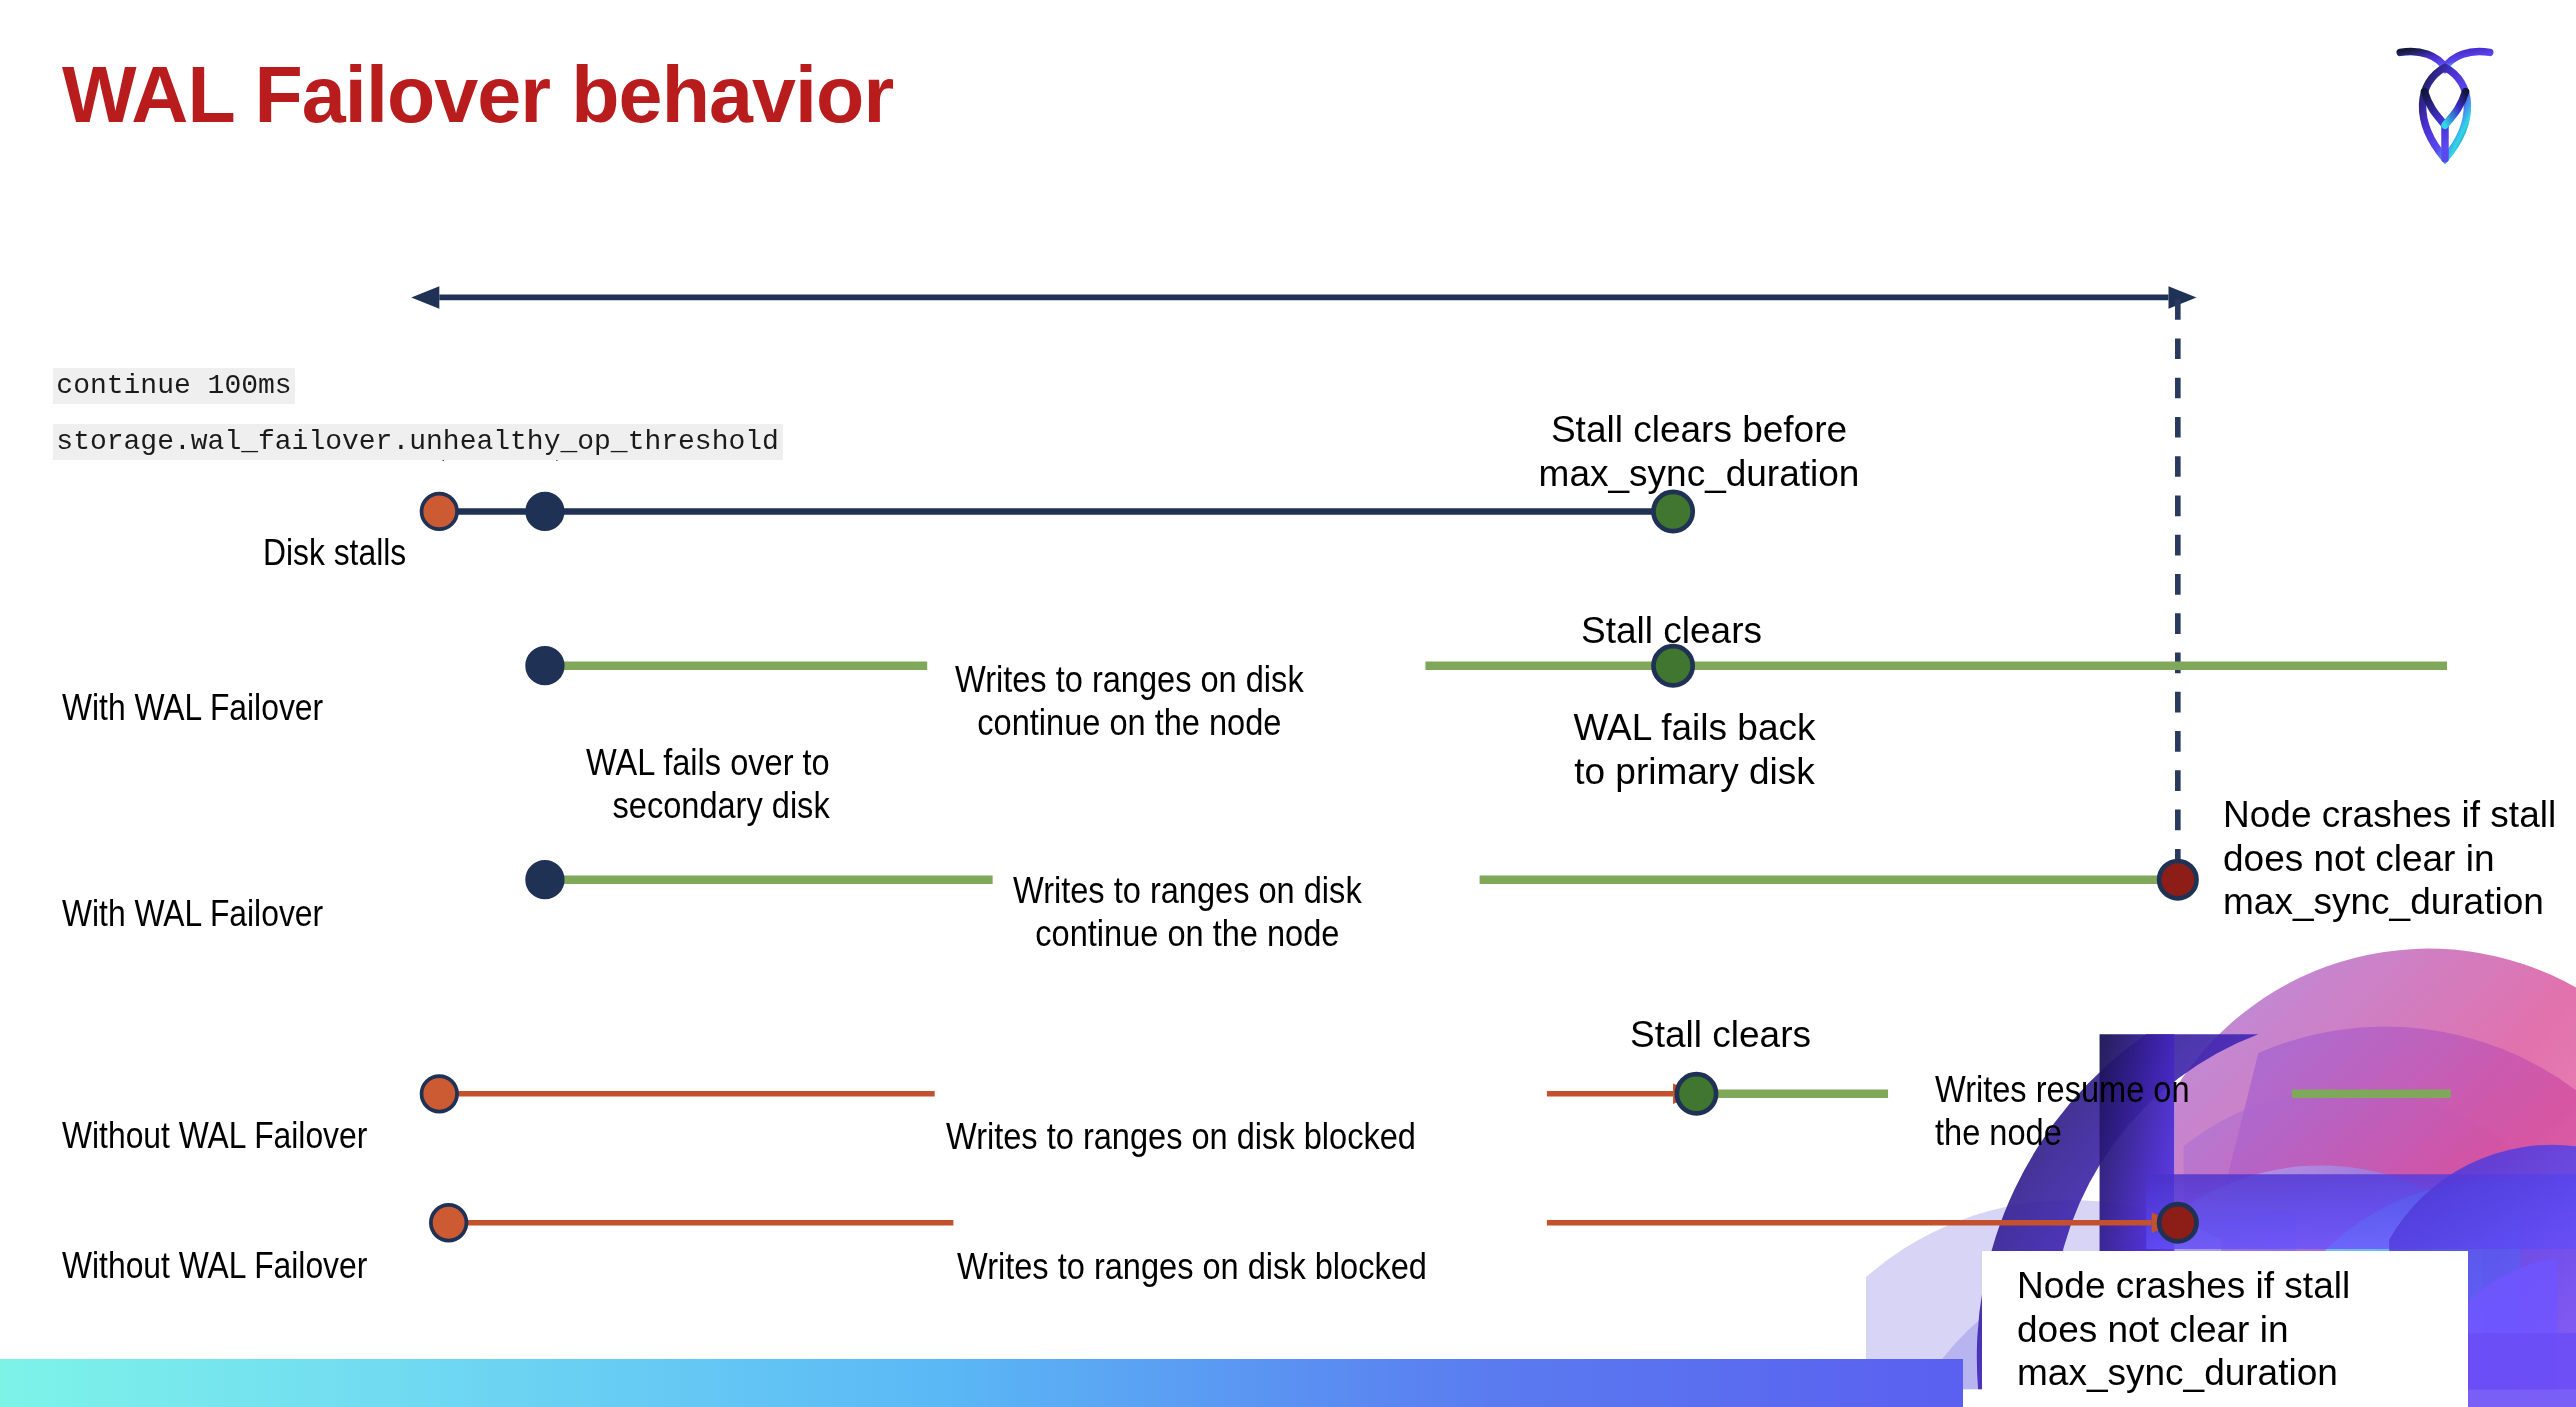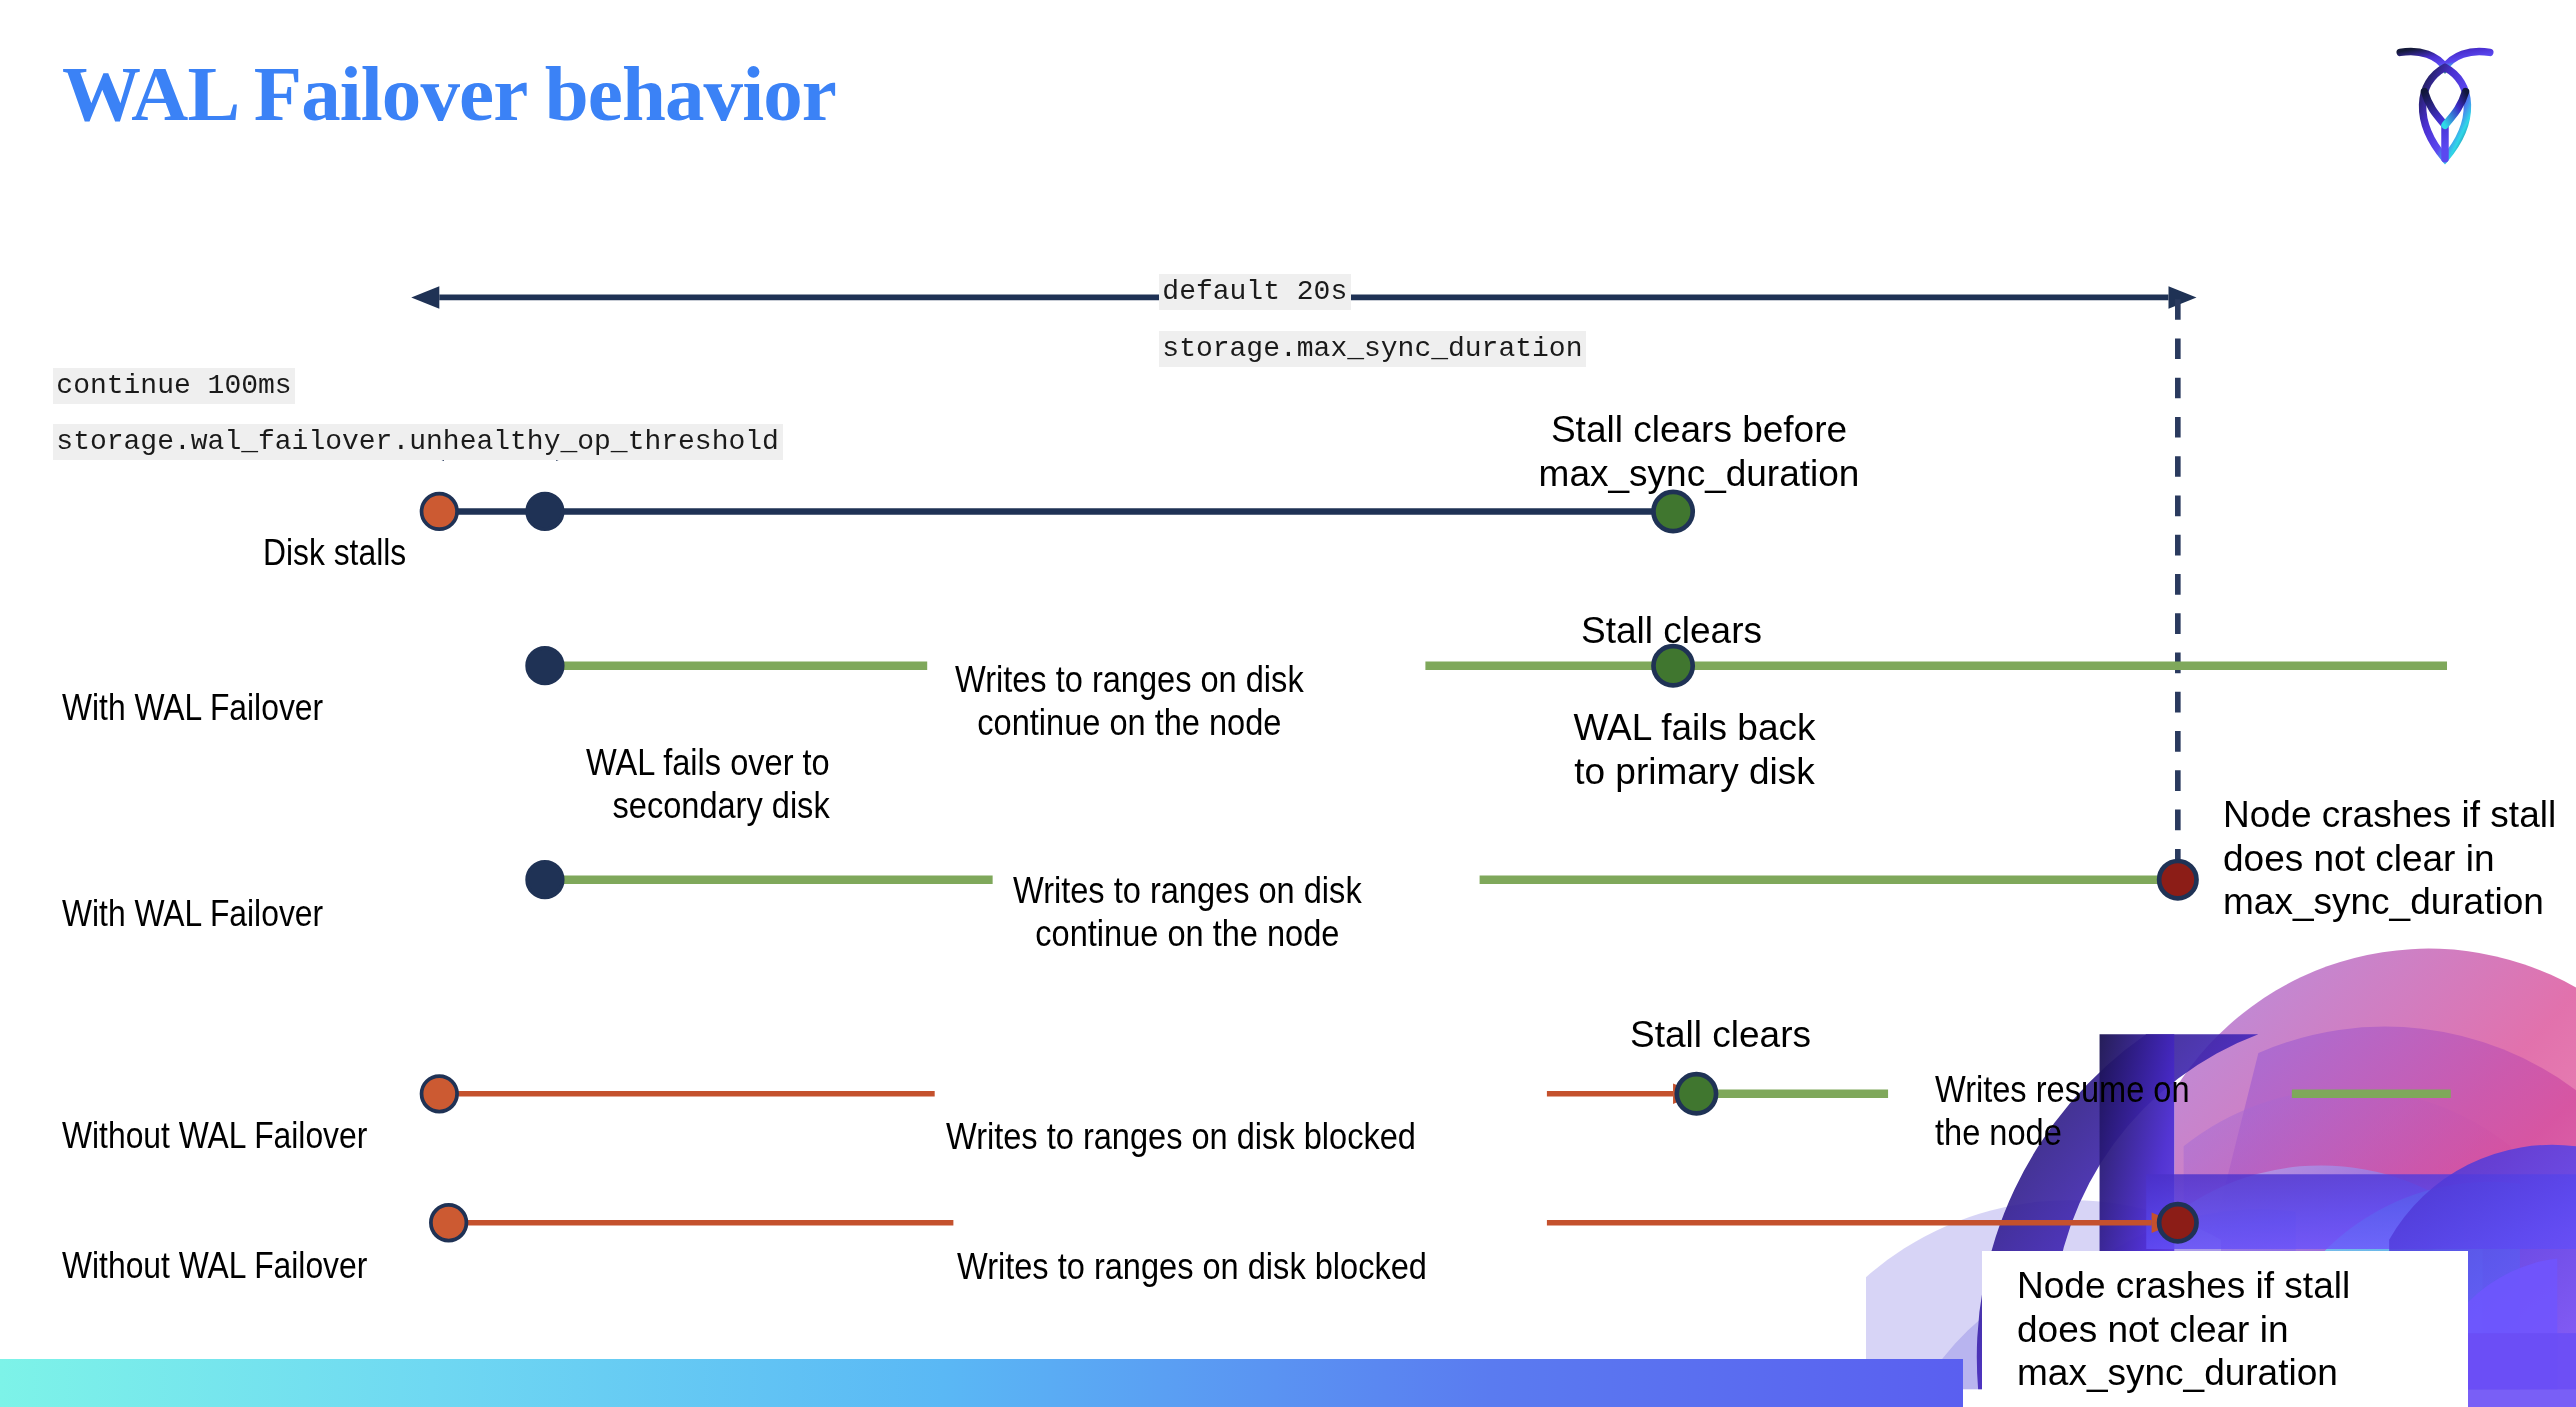--- a/index.html
+++ b/index.html
@@ -8,23 +8,23 @@
     background:#ffffff;
     font-family:"Liberation Sans", sans-serif;
     overflow:hidden;
     position:relative;
   }
   #slide{position:absolute;left:0;top:0;width:2576px;height:1408px;overflow:hidden;background:#fff;}
 
   
   #title{
     position:absolute;left:62px;top:49px;
-    font-size:79px;font-weight:bold;color:#3b82f6;
+    font-size:79px;font-weight:bold;color:#b91c1c;
     letter-spacing:-0.9px;
-    font-family:Liberation Serif, serif;
+    font-family:Liberation Sans, sans-serif;
     white-space:nowrap;
   }
 
   
   #logo{position:absolute;left:2389px;top:28px;width:112px;height:145px;}
 
   
   #diagram{position:absolute;left:0;top:0;width:2576px;height:1408px;}
 
   
@@ -218,24 +218,20 @@
     </g>
 
     <g>
       <line x1="488" y1="1308" x2="1020" y2="1308" stroke="#c4512d" stroke-width="6"></line>
       <line x1="1655" y1="1308" x2="2302" y2="1308" stroke="#c4512d" stroke-width="6" marker-end="url(#arrRO)"></line>
       <circle cx="480" cy="1308" r="19" fill="#cc5a32" stroke="#1f3255" stroke-width="4"></circle>
       <circle cx="2330" cy="1308" r="20" fill="#8c1d17" stroke="#1f3255" stroke-width="5"></circle>
     </g>
   </svg>
 
-  <div class="lbl" style="left:1142px;top:257px;">
-    <div class="mono" style="display:inline-block;">default 20s</div><br>
-    <div class="mono" style="display:inline-block;margin-top:3.7px;">storage.max_sync_duration</div>
-  </div>
 
   <div class="lbl" style="left:36px;top:351px;">
     <div class="mono" style="display:inline-block;">continue 100ms</div><br>
     <div class="mono" style="display:inline-block;margin-top:3px;">storage.wal_failover.unhealthy_op_threshold</div>
   </div>
 
   <div class="lbl rowlabel cond" style="left:222px;top:490px;">
     <span class="sq">Disk stalls</span>
   </div>
   <div class="lbl rowlabel cond" style="left:20.6px;top:645px;">

